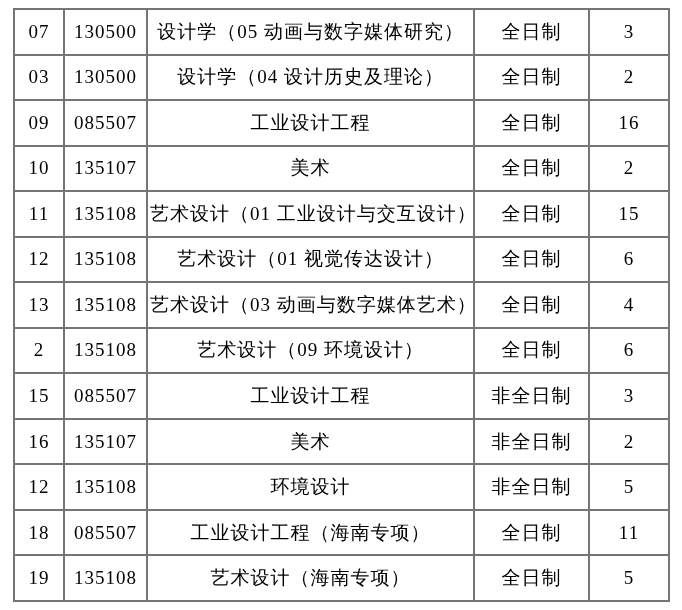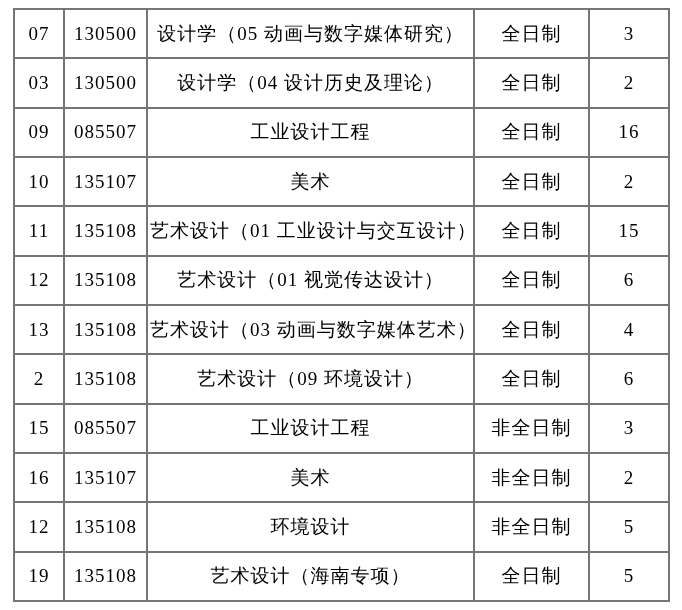--- a/index.html
+++ b/index.html
@@ -122,20 +122,27 @@
       <td>2</td>
     </tr>
     <tr>
       <td>12</td>
       <td>135108</td>
       <td>环境设计</td>
       <td>非全日制</td>
       <td>5</td>
     </tr>
     <tr>
+      <td>18</td>
+      <td>085507</td>
+      <td>工业设计工程（海南专项）</td>
+      <td>全日制</td>
+      <td>11</td>
+    </tr>
+    <tr>
       <td>19</td>
       <td>135108</td>
       <td>艺术设计（海南专项）</td>
       <td>全日制</td>
       <td>5</td>
     </tr>
   </tbody>
 </table>
 
 </body></html>

